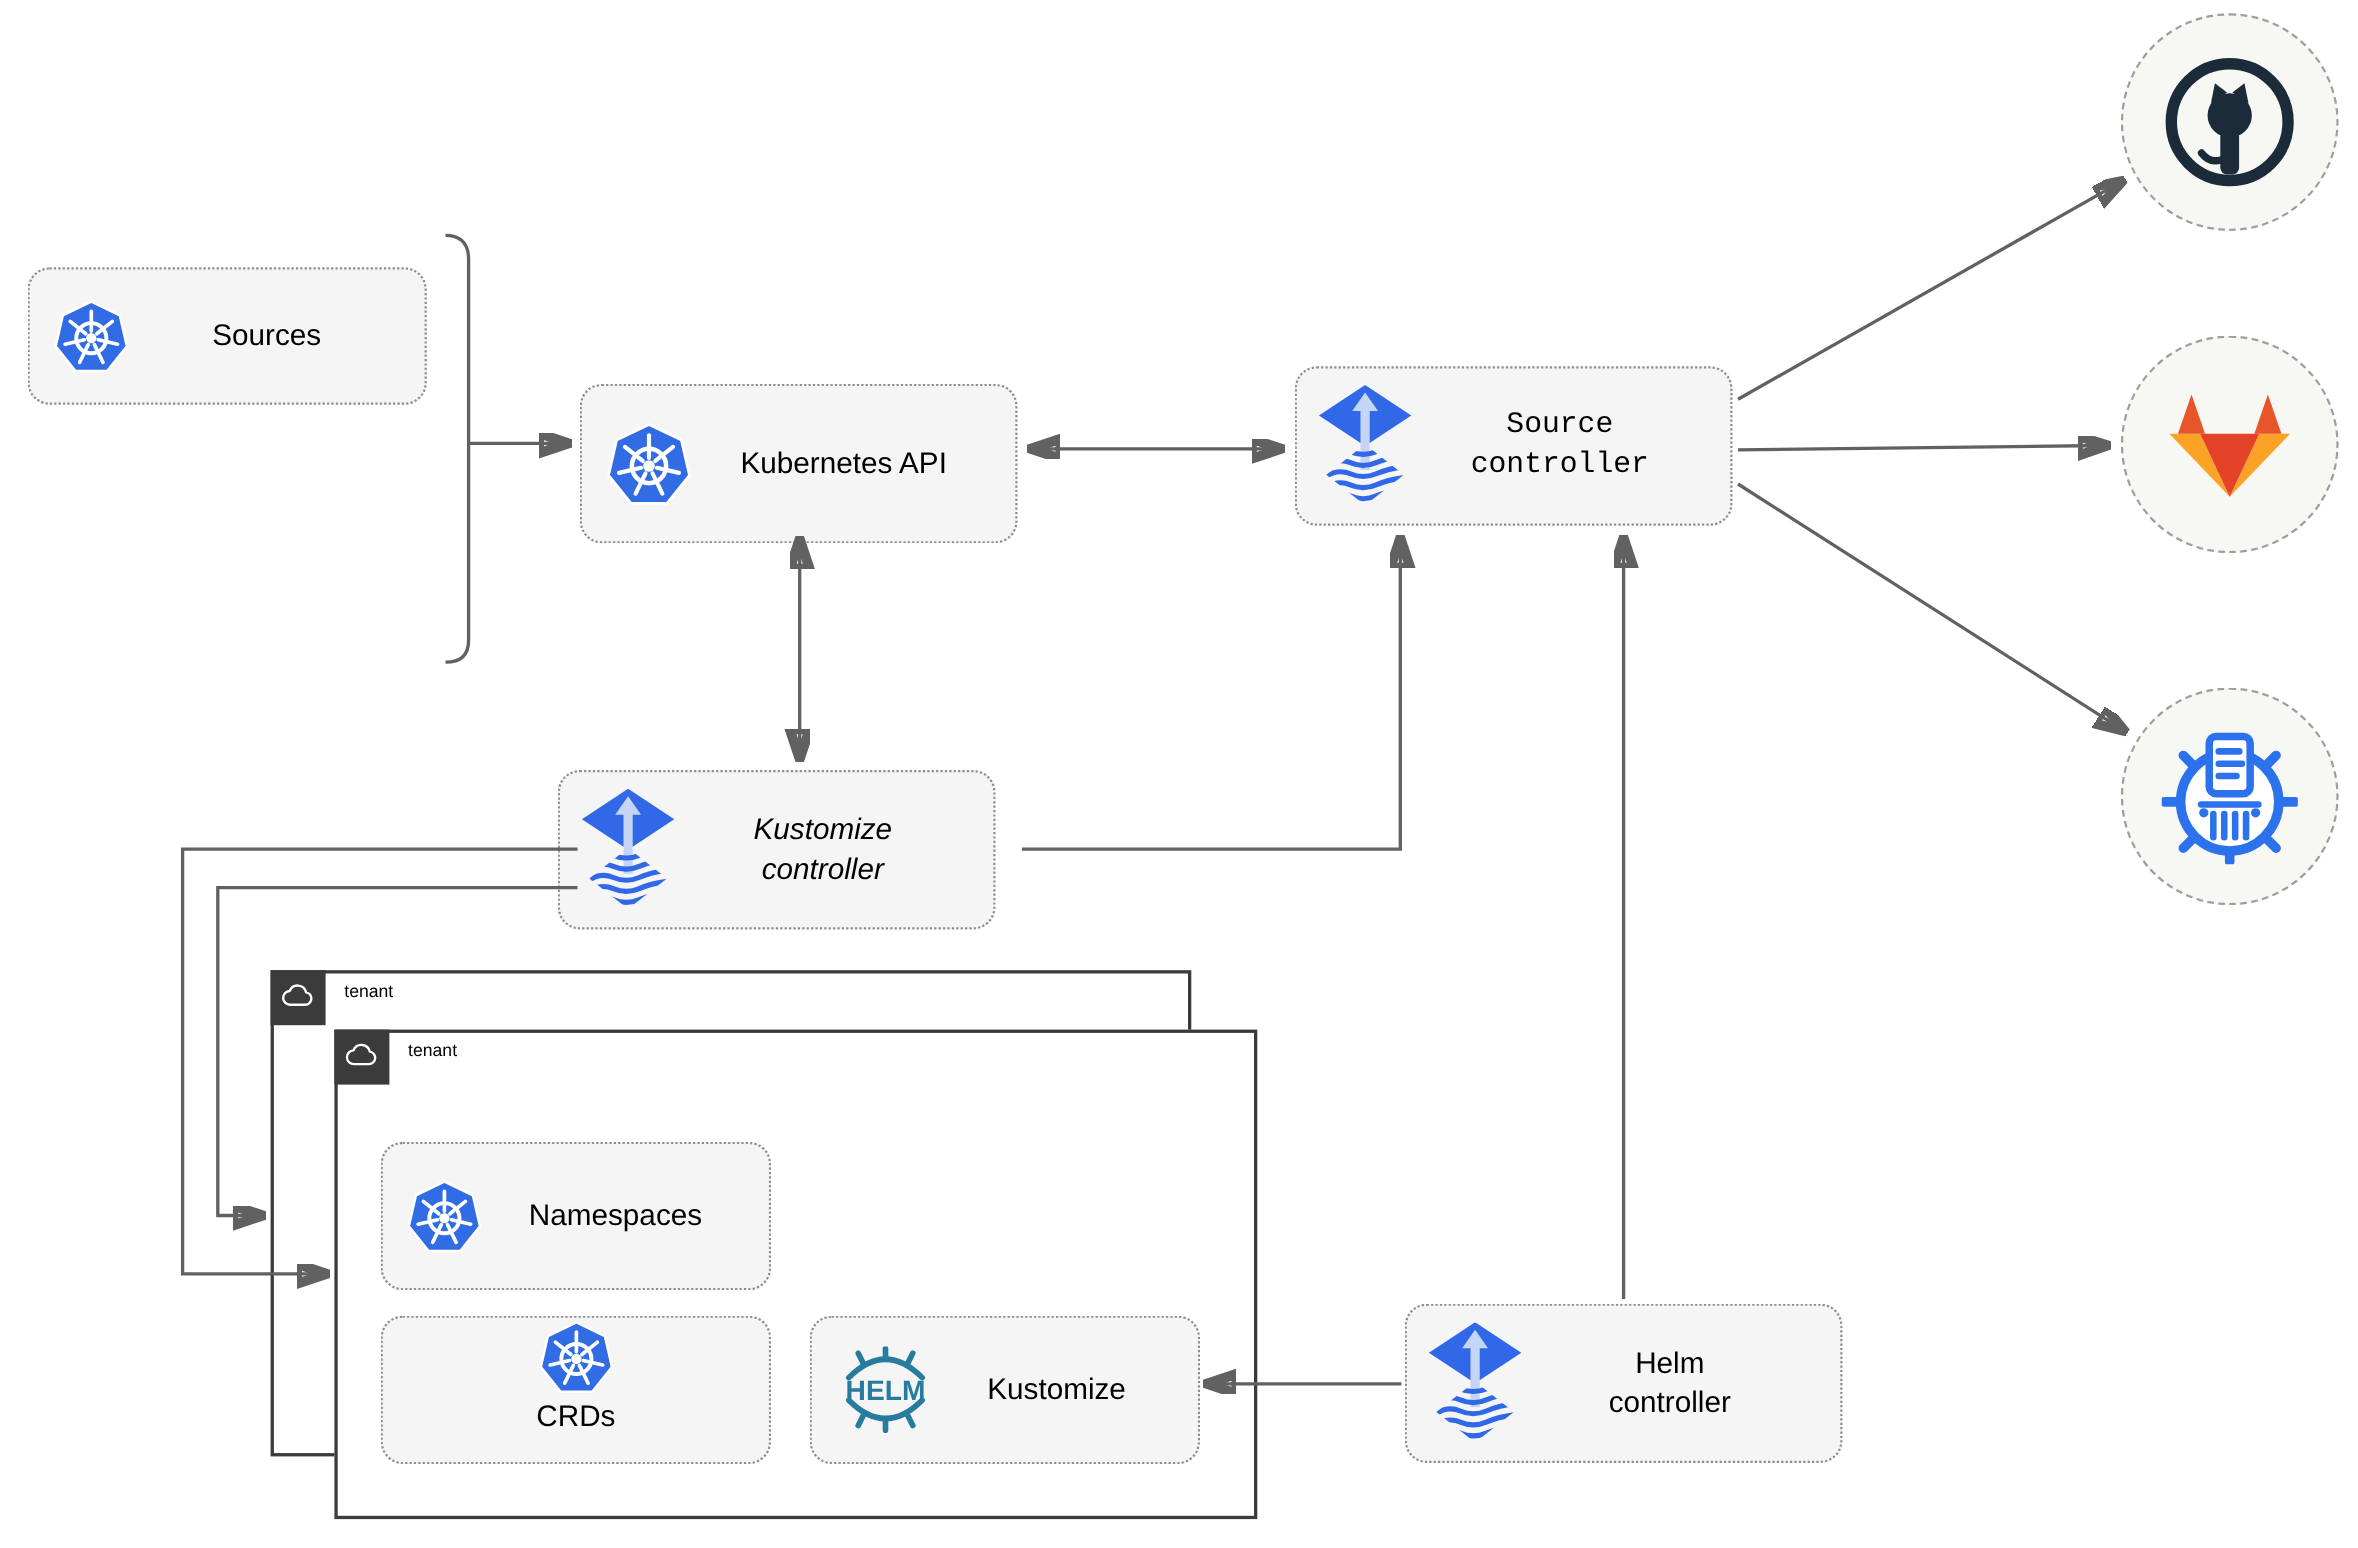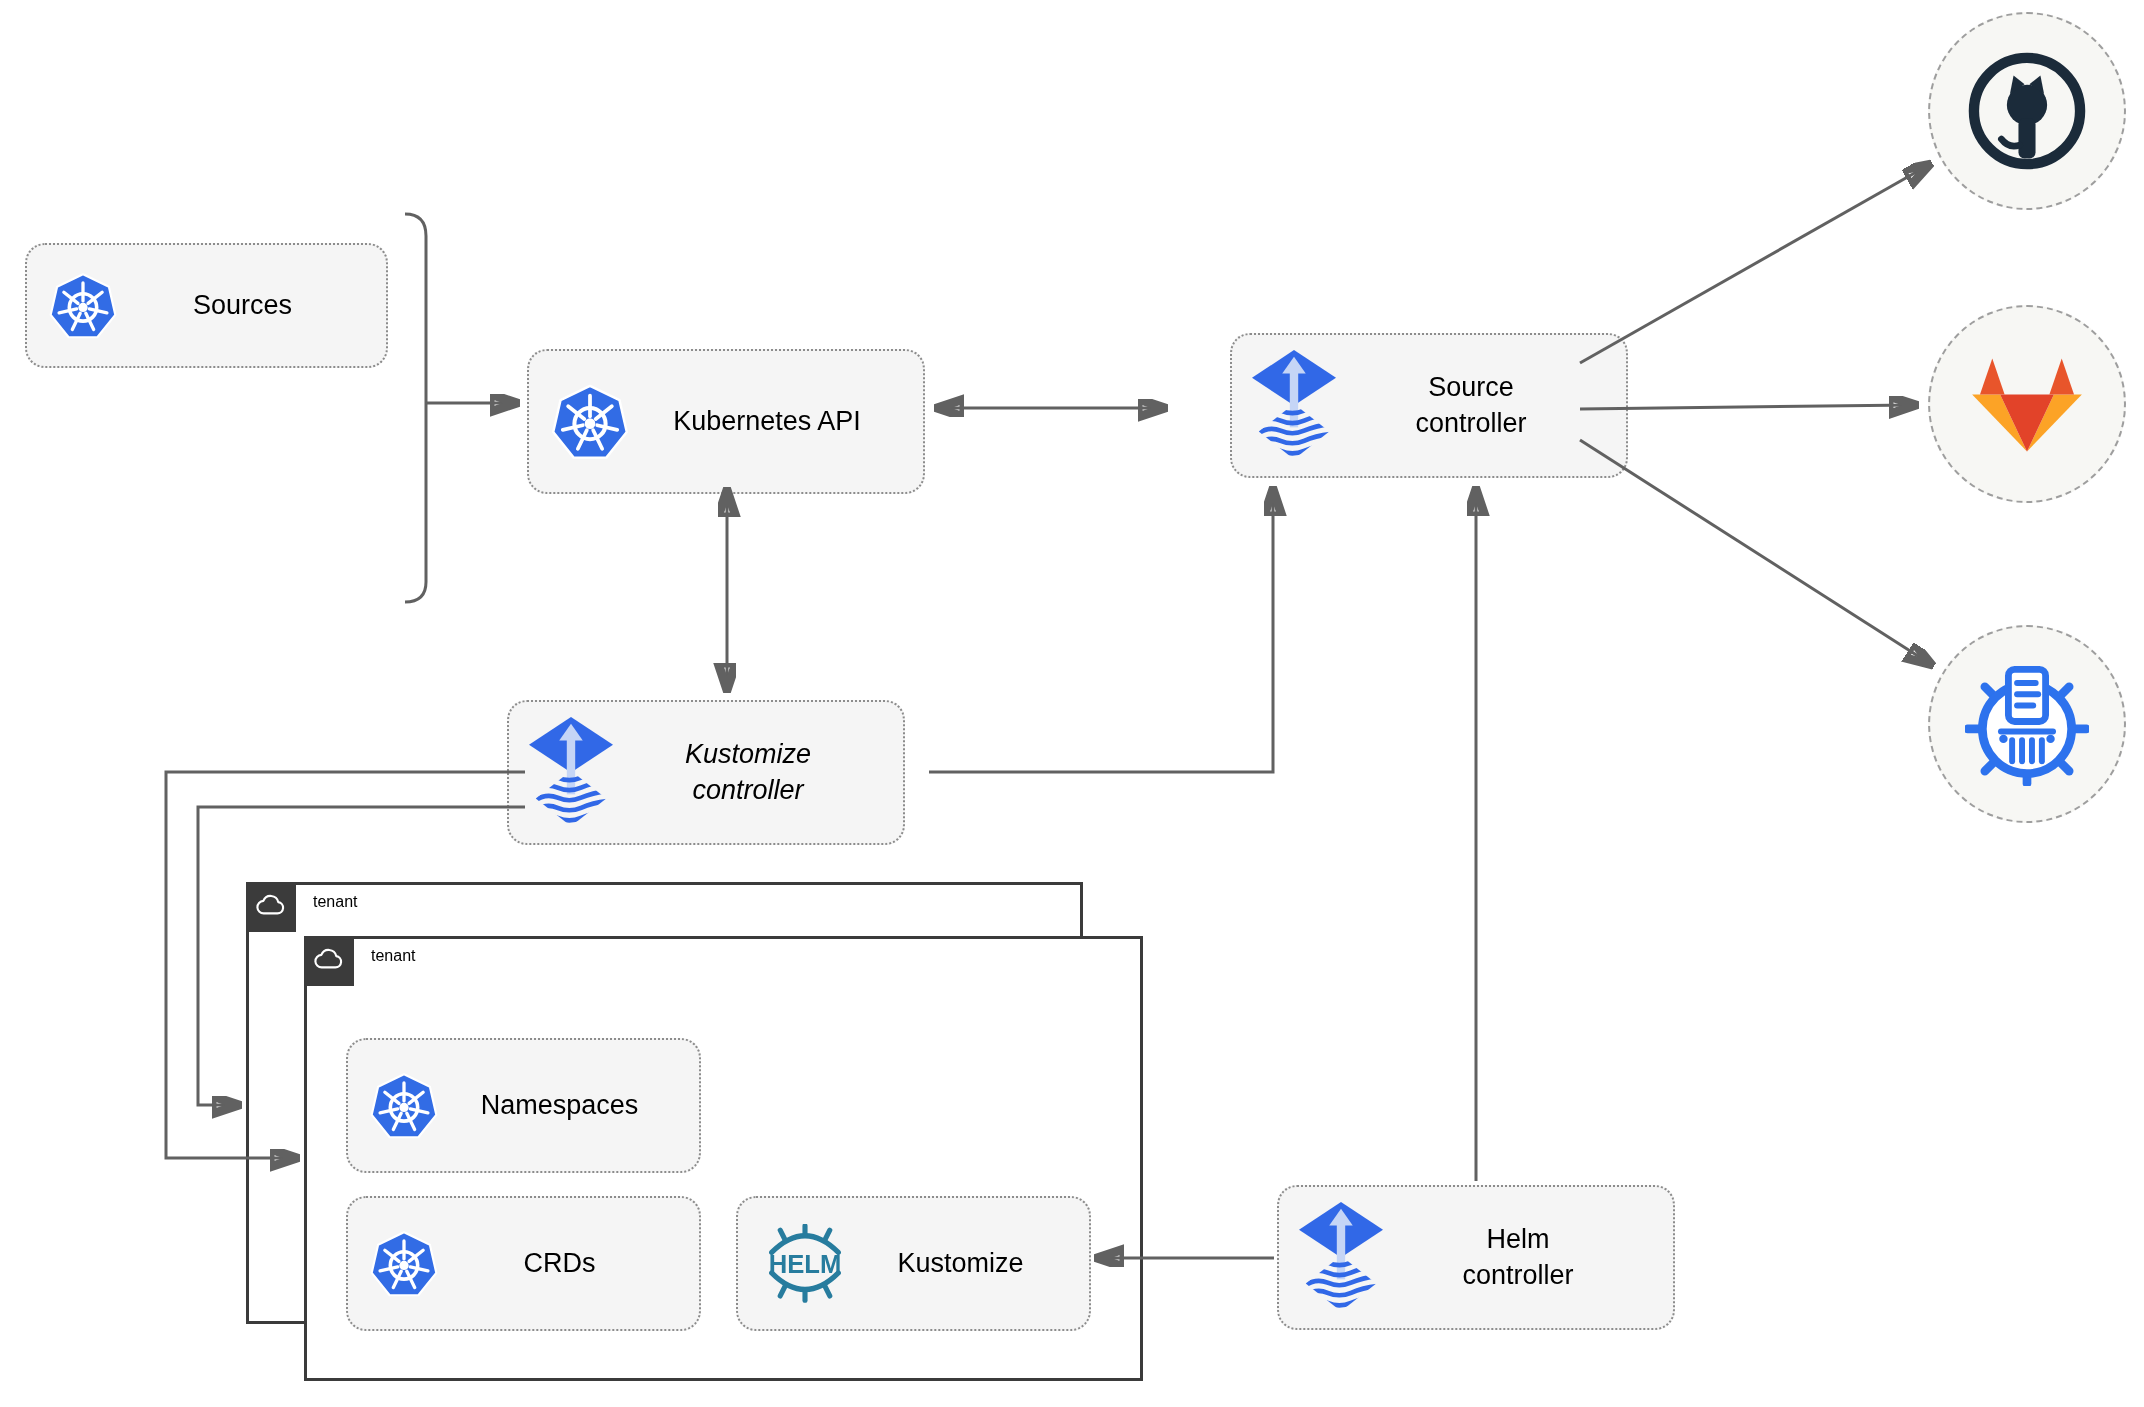--- a/index.html
+++ b/index.html
@@ -128,21 +128,21 @@
     <div class="tenant-lbl">tenant</div>
 
     <div class="node" style="left:39px;top:99px;width:355px;height:135px;">
       <span class="icon-wrap">
         <svg width="72" height="72" viewBox="0 0 100 100">
             <use href="#sym-k8s"></use>
           </svg>
         </span>
       <div class="lbl">Namespaces</div>
     </div>
-    <div class="node" style="left:39px;top:257px;width:355px;height:135px;">
+    <div class="node" style="left:39px;top:257px;width:355px;height:135px;flex-direction:column;">
       <span class="icon-wrap">
         <svg width="72" height="72" viewBox="0 0 100 100">
             <use href="#sym-k8s"></use>
           </svg>
         </span>
       <div class="lbl">CRDs</div>
     </div>
     <div class="node" style="left:429px;top:257px;width:355px;height:135px;">
       <span class="icon-wrap">
         <svg width="94" height="79" viewBox="0 0 110 92">
@@ -175,21 +175,21 @@
 
   <div class="node" style="left:527px;top:349px;width:398px;height:145px;">
     <span class="icon-wrap">
       <svg width="82" height="82" viewBox="0 0 100 100">
           <use href="#sym-k8s"></use>
         </svg>
       </span>
     <div class="lbl">Kubernetes API</div>
   </div>
 
-  <div class="node" style="left:1230px;top:333px;width:398px;height:145px;">
+  <div class="node" style="left:1177px;top:333px;width:398px;height:145px;font-family:Liberation Mono, monospace;">
     <span class="icon-wrap">
       <svg width="84" height="111" viewBox="0 0 100 132">
           <use href="#sym-flux"></use>
         </svg>
       </span>
     <div class="lbl">
       <span>Source</span>
       <span class="l2">controller</span>
     </div>
   </div>

